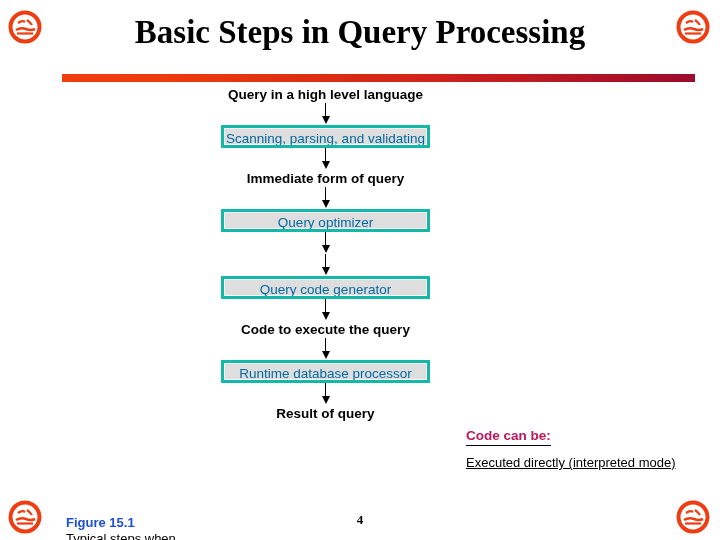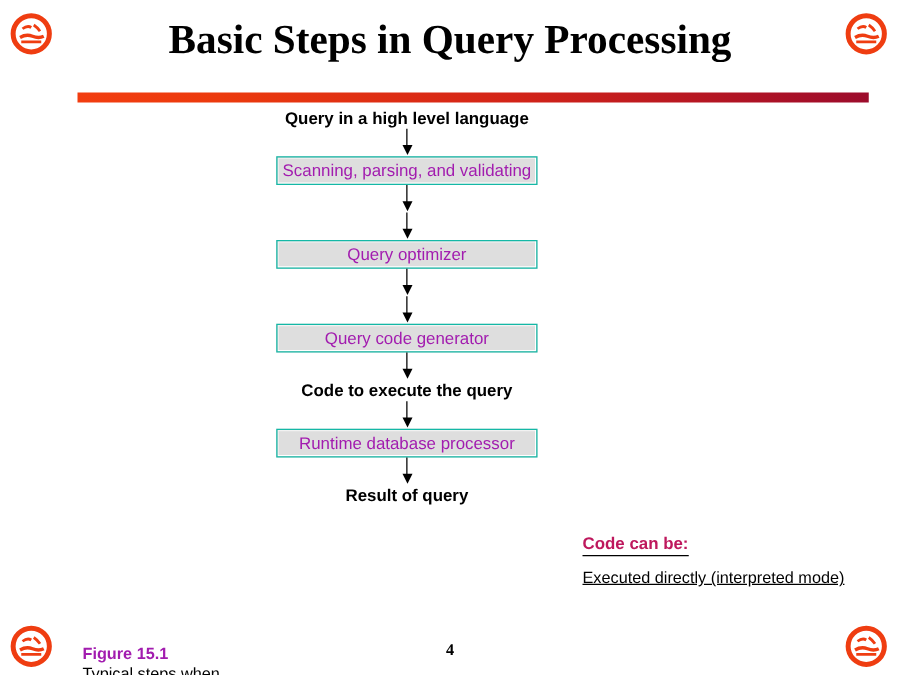--- a/index.html
+++ b/index.html
@@ -85,26 +85,26 @@
     text-align: center;
     white-space: nowrap;
     line-height: 17px;
   }
 
   .flow-box {
     box-sizing: border-box;
     width: 209px;
     height: 23px;
     background: #dedede;
-    border: 1px solid #14b8a6;
+    border: 3px solid #14b8a6;
     box-shadow: inset -1px -1px 0 #ffffff, inset 1px 1px 0 #f2f2f2;
     font-family: "Liberation Sans", sans-serif;
     font-weight: normal;
     font-size: 13.5px;
-    color: #a21caf;
+    color: #0369a1;
     text-align: center;
     line-height: 21px;
     white-space: nowrap;
     overflow: hidden;
   }
 
   
   .flow-arrow {
     position: relative;
     width: 209px;
@@ -162,21 +162,21 @@
   #figure-caption {
     position: absolute;
     left: 66px;
     top: 429px;
     width: 120px;
   }
   #figure-caption-title {
     font-family: "Liberation Sans", sans-serif;
     font-weight: bold;
     font-size: 13px;
-    color: #a21caf;
+    color: #1d4ed8;
     line-height: 16px;
   }
   #figure-caption-text {
     font-family: "Liberation Sans", sans-serif;
     font-weight: normal;
     font-size: 13px;
     color: #000000;
     line-height: 16px;
   }
 
@@ -248,20 +248,21 @@
           <span class="stem"></span>
           <span class="head"></span>
         </div>
 
       <div class="flow-box">Scanning, parsing, and validating</div>
       <div class="flow-arrow">
           <span class="stem"></span>
           <span class="head"></span>
         </div>
 
+      <div class="flow-label">Immediate form of query</div>
       <div class="flow-arrow">
           <span class="stem"></span>
           <span class="head"></span>
         </div>
 
       <div class="flow-box">Query optimizer</div>
       <div class="flow-arrow">
           <span class="stem"></span>
           <span class="head"></span>
         </div>

